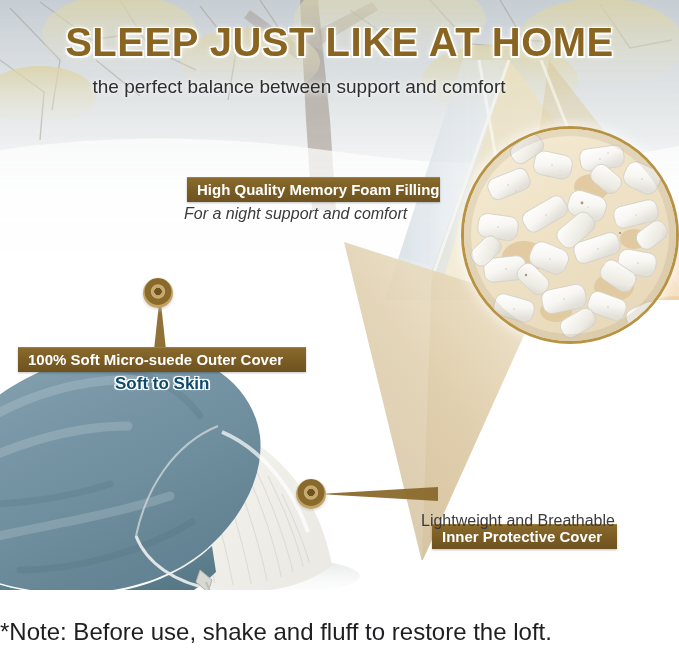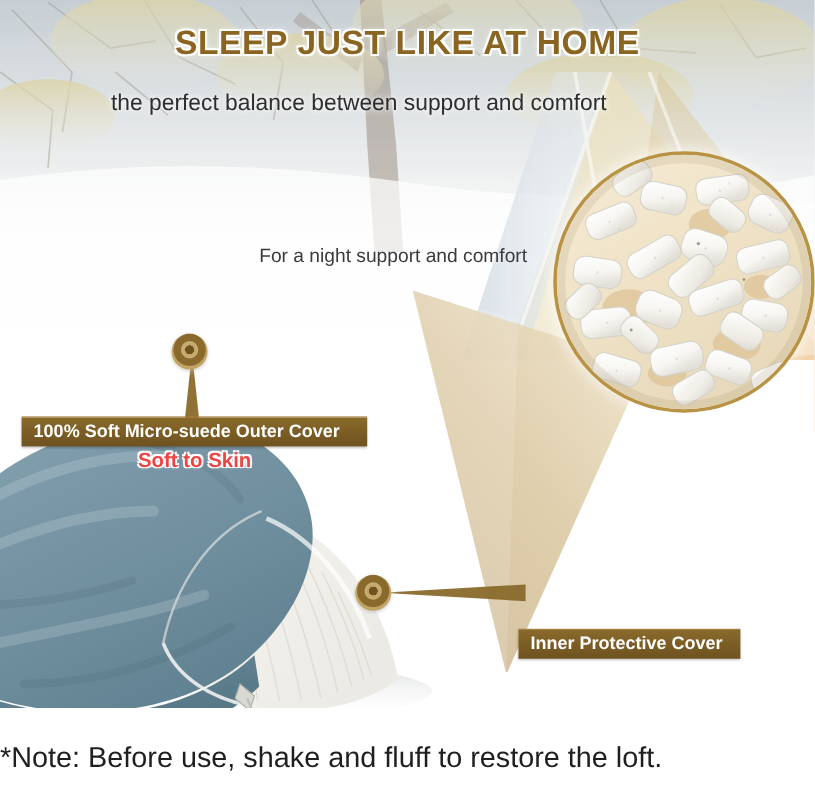--- a/index.html
+++ b/index.html
@@ -52,21 +52,21 @@
     width: 679px; height: 363px;
     background: #ffffff;
   }
 
   
   .title {
     position: absolute;
     left: 0; top: 20px;
     width: 679px;
     text-align: center;
-    font-size: 28px;
+    font-size: 40px;
     font-weight: bold;
     letter-spacing: 0.5px;
     color: #8a6521;
     text-shadow:
       -1.5px -1.5px 0 rgba(255,255,255,0.95),
        1.5px -1.5px 0 rgba(255,255,255,0.95),
       -1.5px  1.5px 0 rgba(255,255,255,0.95),
        1.5px  1.5px 0 rgba(255,255,255,0.95),
        0 0 6px rgba(255,255,255,0.9);
     white-space: nowrap;
@@ -101,21 +101,21 @@
     box-shadow: 0 1px 2px rgba(0,0,0,0.25);
     border-top: 1px solid #a3803c;
   }
   .sub-caption {
     position: absolute;
     font-size: 16px;
     color: #3b3b3d;
     white-space: nowrap;
   }
   .sub-caption.outlined {
-    color: #ef4444;
+    color: #0c4a6e;
     font-weight: bold;
     font-size: 17px;
     text-shadow:
       -1.4px -1.4px 0 #ffffff,
        1.4px -1.4px 0 #ffffff,
       -1.4px  1.4px 0 #ffffff,
        1.4px  1.4px 0 #ffffff,
        0 0 3px #ffffff;
   }
 
@@ -418,40 +418,44 @@
       <g fill="#6b5a3e" opacity="0.6">
         <circle cx="118" cy="74" r="1.4"></circle>
         <circle cx="62" cy="146" r="1.2"></circle>
         <circle cx="156" cy="104" r="1.1"></circle>
       </g>
 
       <circle cx="106" cy="106" r="104" fill="none" stroke="#9a8a66" stroke-width="10" opacity="0.16"></circle>
     </svg>
   </div>
 
-  <div class="sub-caption" style="left:216px; top:205px;">For a night support and comfort</div>
+  <div class="banner" style="left:187px; top:177px; width:233px;">
+    <span>High Quality Memory Foam Filling</span>
+  </div>
+  <div class="sub-caption" style="left:184px; top:205px;font-style:italic;">For a night support and comfort</div>
 
   <svg style="position:absolute;left:140px;top:276px;width:40px;height:76px;" viewBox="0 0 40 76">
     <path d="M20 18 L26 74 L14 74 Z" fill="#8a6a2c" opacity="0.95"></path>
   </svg>
   <div class="marker" style="left:143px; top:278px;"></div>
 
   <div class="banner" style="left:18px; top:347px; width:268px;">
     <span>100% Soft Micro-suede Outer Cover</span>
   </div>
   <div class="sub-caption outlined" style="left:115px; top:374px;">Soft to Skin</div>
 
   <svg style="position:absolute;left:318px;top:484px;width:122px;height:22px;" viewBox="0 0 122 22">
     <path d="M0 10 L120 3 L120 17 Z" fill="#8a6a2c" opacity="0.95"></path>
   </svg>
   <div class="marker" style="left:296px; top:479px;"></div>
 
   <div class="banner" style="left:432px; top:484px; width:165px;margin-top:40px;">
     <span>Inner Protective Cover</span>
   </div>
+  <div class="sub-caption" style="left:421px; top:512px;">Lightweight and Breathable</div>
 
   <div class="title">SLEEP JUST LIKE AT HOME</div>
   <div class="subtitle">the perfect balance between support and comfort</div>
 
   <div class="note-strip"></div>
   <div class="note">*Note: Before use, shake and fluff to restore the loft.</div>
 
 </div>
 
 </body></html>

